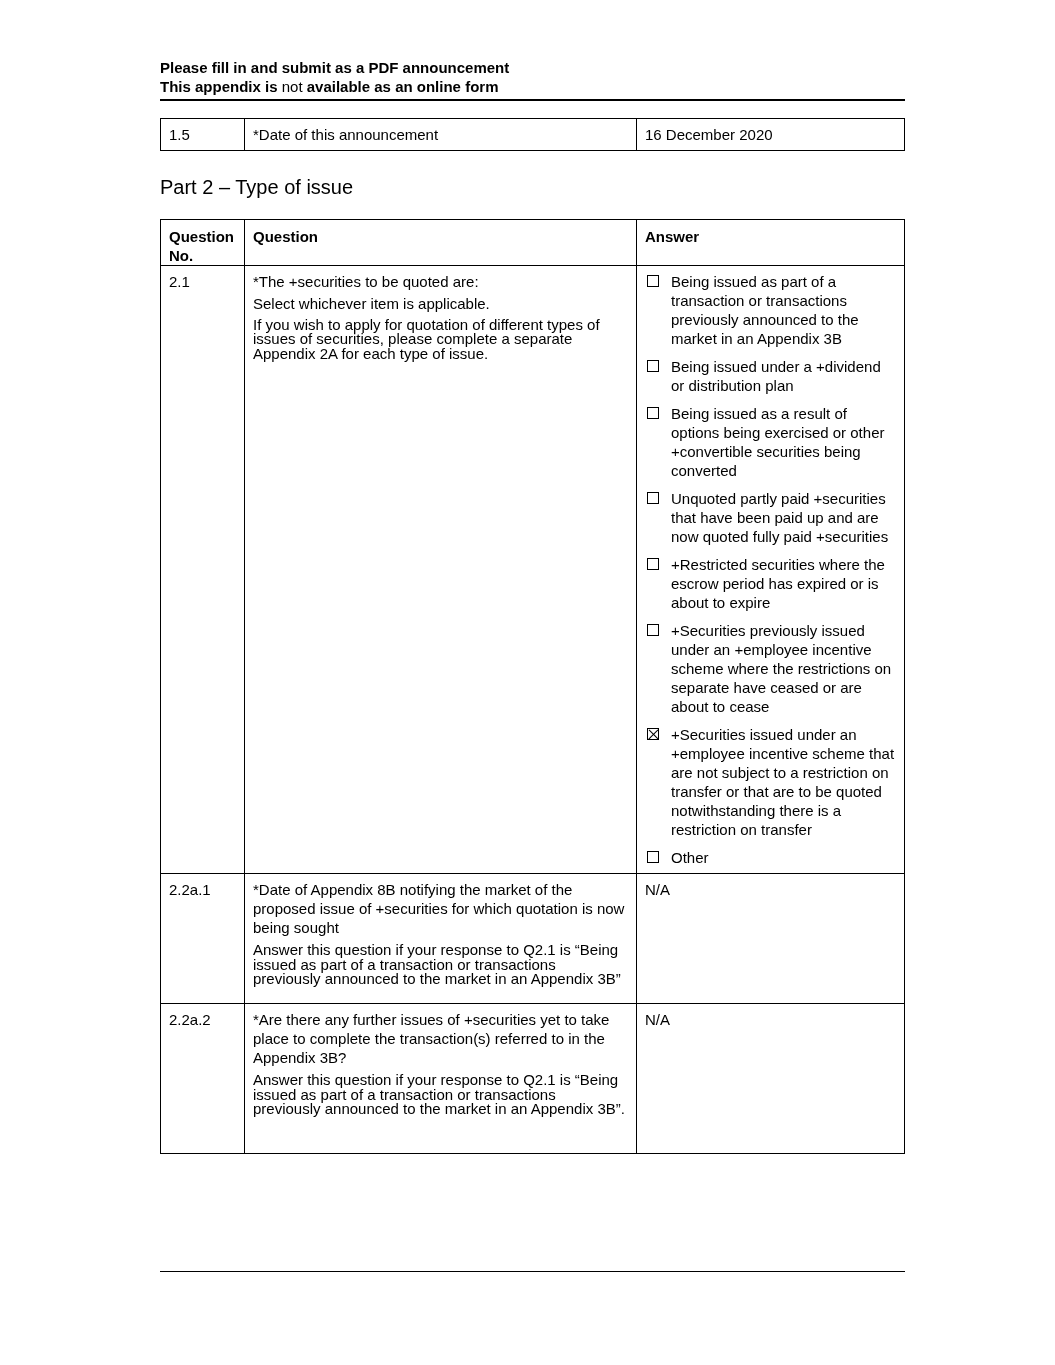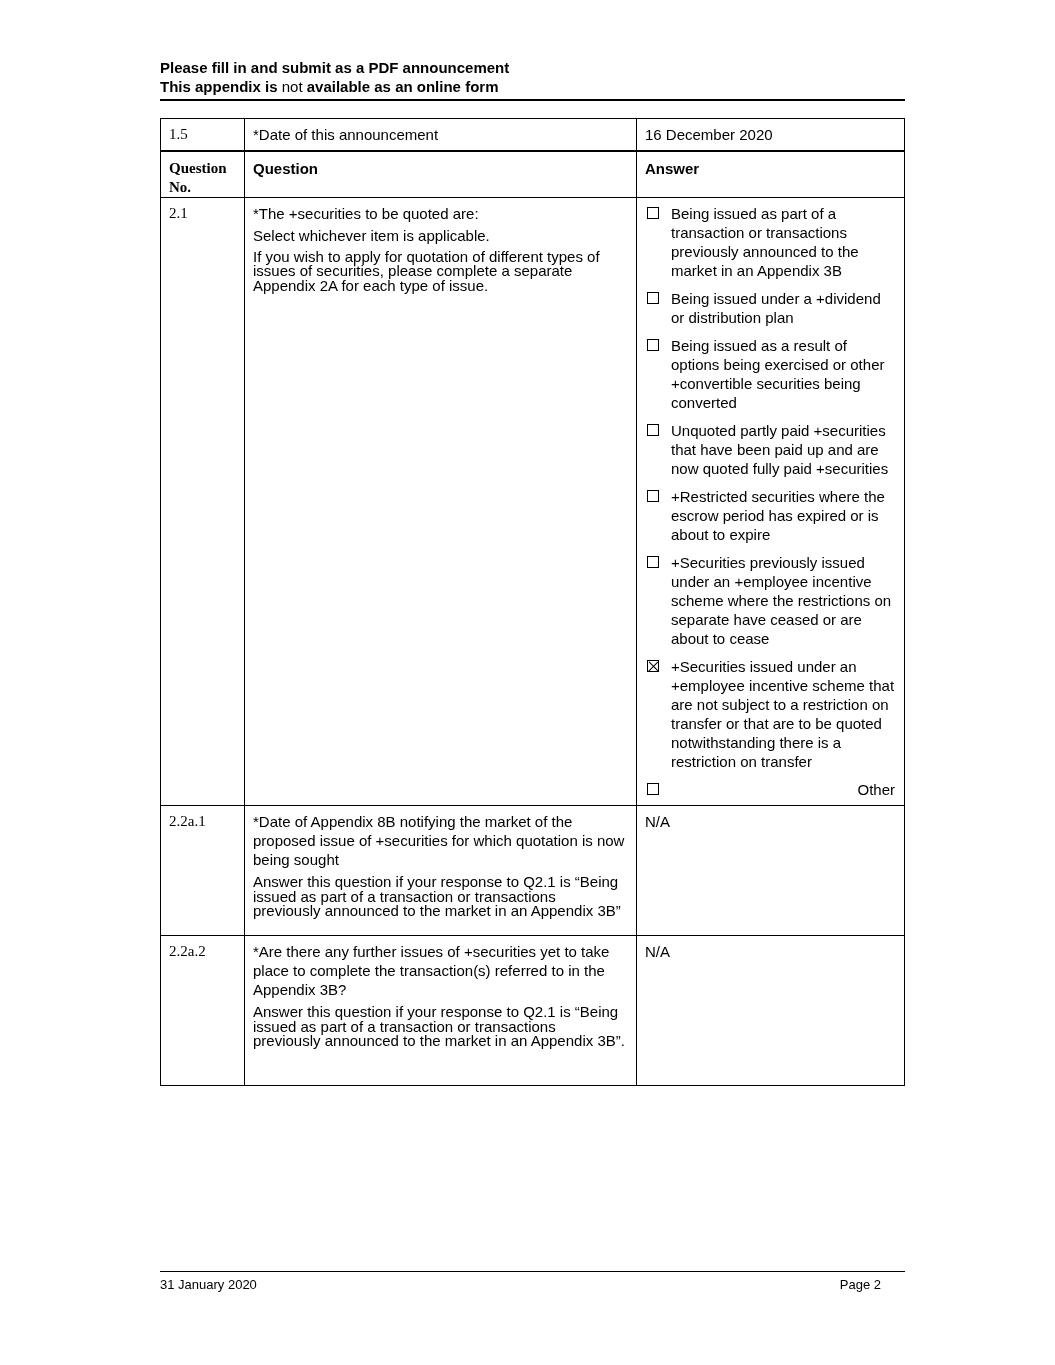--- a/index.html
+++ b/index.html
@@ -25,21 +25,21 @@
   table.tbl {
     border-collapse: collapse;
     width: 100%;
     table-layout: fixed;
   }
   table.tbl td {
     border: 1px solid #000;
     vertical-align: top;
     padding: 6px 9px 6px 8px;
   }
-  .col-no { width: 84px; font-family: Liberation Serif, serif; }
+  .col-no { width: 84px; }
   .col-q  { width: 392px; margin-left: 24px; }
   .tbl15 { margin-top: 17px; }
 
   h1.part-title {
     font-size: 20px;
     font-weight: normal;
     line-height: 24px;
     margin: 24px 0 20px 0;
   }
 
@@ -50,21 +50,21 @@
     font-size: 15px;
     line-height: 14.5px;
     margin-top: 6px;
   }
   tr.row21 td { height: 522px; }
   tr.row22a1 td { height: 130px; }
   tr.row22a2 td { height: 150px; }
 
   
   .opt { display: flex; margin-bottom: 9px; }
-  .opt:last-child { margin-bottom: 0; text-align: right; }
+  .opt:last-child { margin-bottom: 0; }
   .cb {
     flex: 0 0 auto;
     width: 12px; height: 12px;
     border: 1px solid #000;
     margin: 3px 12px 0 2px;
     position: relative;
     display: inline-block;
   }
   .cb.checked::before, .cb.checked::after {
     content: "";
@@ -105,20 +105,21 @@
   <table class="tbl tbl15">
     <tbody>
         <tr>
       <td class="col-no">1.5</td>
       <td class="col-q">*Date of this announcement</td>
       <td>16 December 2020</td>
     </tr>
   </tbody>
     </table>
 
+  <h1 class="part-title">Part 2 – Type of issue</h1>
 
   <table class="tbl">
     <tbody>
         <tr class="head">
       <td class="col-no">Question No.</td>
       <td class="col-q">Question</td>
       <td>Answer</td>
     </tr>
 
     <tr class="row21">
@@ -180,17 +181,13 @@
         <div class="q-note">Answer this question if your response to Q2.1 is “Being issued as part of a transaction or transactions previously announced to the market in an Appendix 3B”.</div>
       </td>
       <td>N/A</td>
     </tr>
   </tbody>
     </table>
 
 </div>
 
 <div class="footer">
-  <div class="footer-row">
-    <span>31 January 2020</span>
-    <span class="footer-page">Page 2</span>
-  </div>
 </div>
 
 </body></html>

